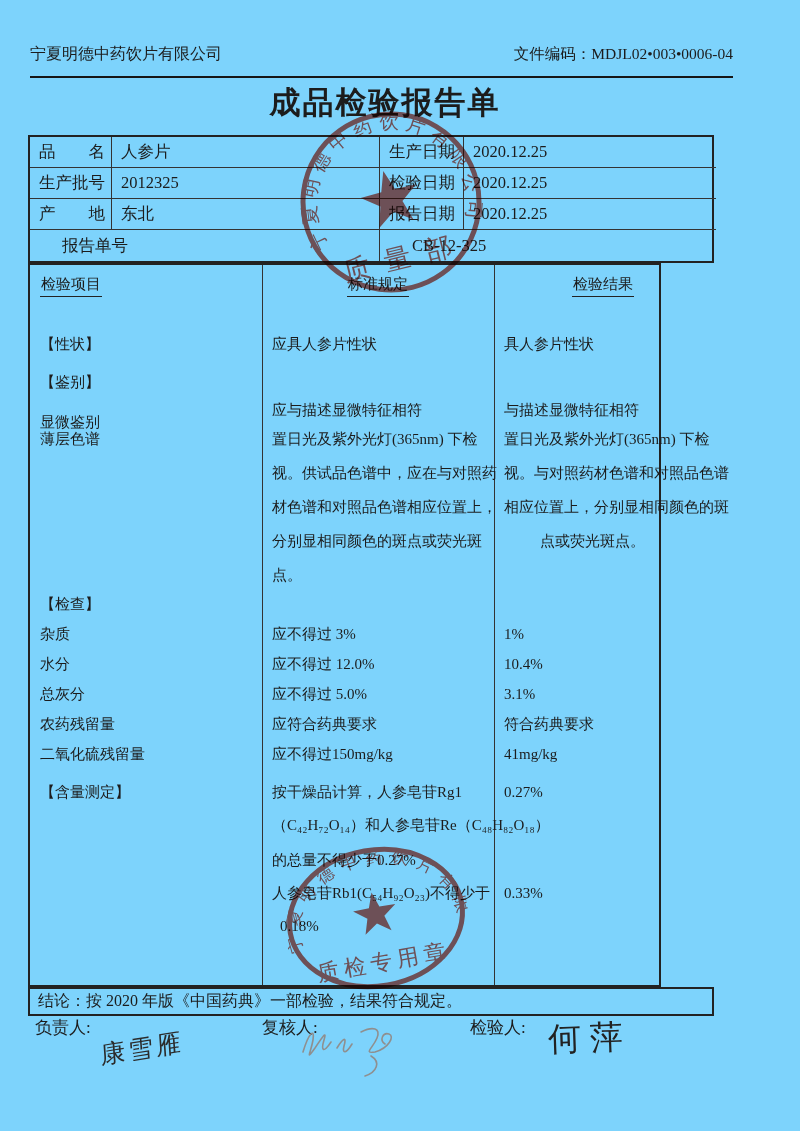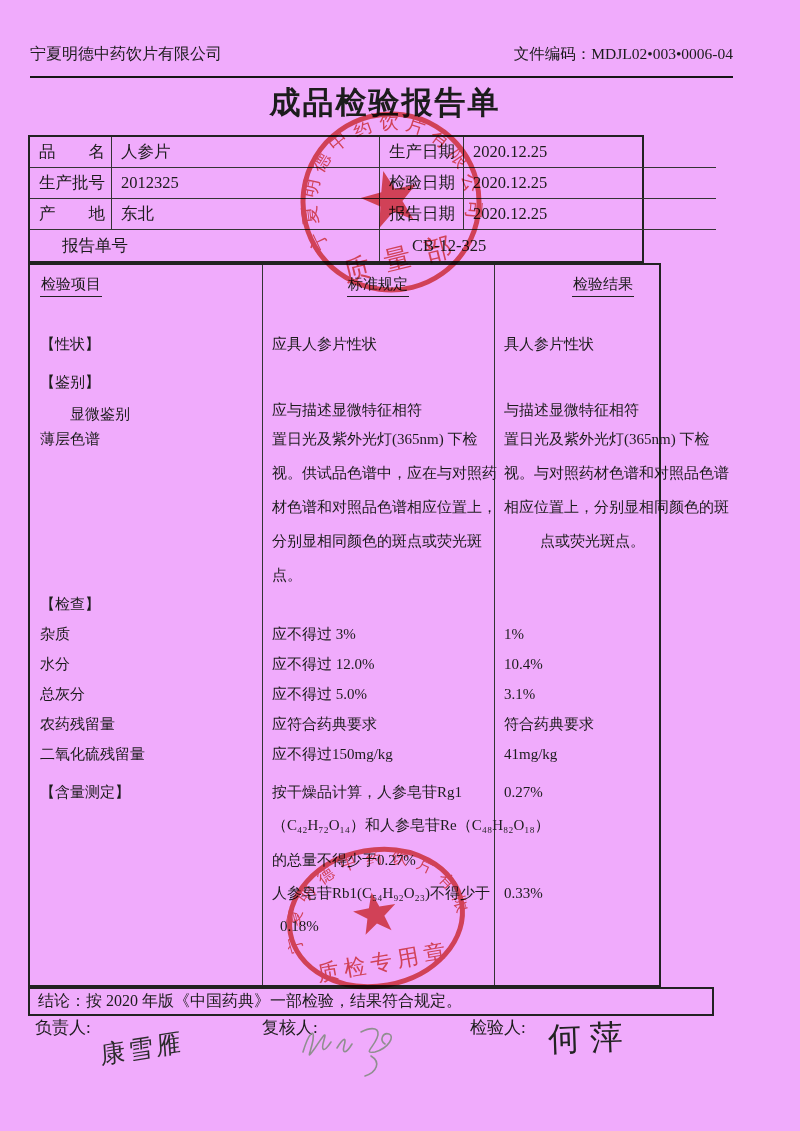--- a/index.html
+++ b/index.html
@@ -1,29 +1,29 @@
 <!DOCTYPE html>
 <html><head>
 <meta charset="utf-8">
 <style>
   html,body{margin:0;padding:0;background:#ffffff;}
   .page{
-    position:relative;width:800px;height:1131px;background:#f0abfc;
+    position:relative;width:800px;height:1131px;background:#7dd3fc;
     font-family:"Liberation Serif","DejaVu Serif",serif;color:#1c1c1c;overflow:hidden;
   }
   .abs{position:absolute;}
   .nowrap{white-space:nowrap;}
   
   .company{left:30px;top:44px;font-size:16px;}
   .doccode{left:380px;top:44px;width:353px;text-align:right;font-size:15.5px;}
   .headrule{left:30px;top:76px;width:703px;height:2px;background:#161616;}
   .doctitle{left:0;top:82px;width:770px;text-align:center;font-size:31px;font-weight:bold;letter-spacing:2px;}
   
   .info-table{
-    left:28px;top:135px;width:616px;height:128px;border:2px solid #222;box-sizing:border-box;
+    left:28px;top:135px;width:686px;height:128px;border:2px solid #222;box-sizing:border-box;
     display:grid;grid-template-columns:82px 268px 84px 252px;grid-template-rows:1fr 1fr 1fr 1fr;
     font-size:16.5px;
   }
   .cell{display:flex;align-items:center;padding-left:9px;box-sizing:border-box;
         border-right:1px solid #333;border-bottom:1px solid #333;white-space:nowrap;}
   .cell.nr{border-right:none;}
   .cell.nb{border-bottom:none;}
   .cell.span2{grid-column:span 2;padding-left:32px;}
   
   .main-table{
@@ -86,21 +86,21 @@
   <div class="abs main-table">
     <div class="vline v1"></div>
     <div class="vline v2"></div>
 
     <div class="tl col1" style="top:10px;"><span class="uline">检验项目</span></div>
     <div class="hcell hstd"><span class="uline">标准规定</span></div>
     <div class="hcell hres"><span class="uline">检验结果</span></div>
 
     <div class="tl col1" style="top:70px;">【性状】</div>
     <div class="tl col1" style="top:108px;">【鉴别】</div>
-    <div class="tl col1" style="top:140px;margin-left:30px;">显微鉴别</div>
+    <div class="tl col1" style="top:148px;">显微鉴别</div>
     <div class="tl col1" style="top:165px;">薄层色谱</div>
     <div class="tl col1" style="top:330px;">【检查】</div>
     <div class="tl col1" style="top:360px;">杂质</div>
     <div class="tl col1" style="top:390px;">水分</div>
     <div class="tl col1" style="top:420px;">总灰分</div>
     <div class="tl col1" style="top:450px;">农药残留量</div>
     <div class="tl col1" style="top:480px;">二氧化硫残留量</div>
     <div class="tl col1" style="top:518px;">【含量测定】</div>
 
     <div class="tl col2" style="top:70px;">应具人参片性状</div>

